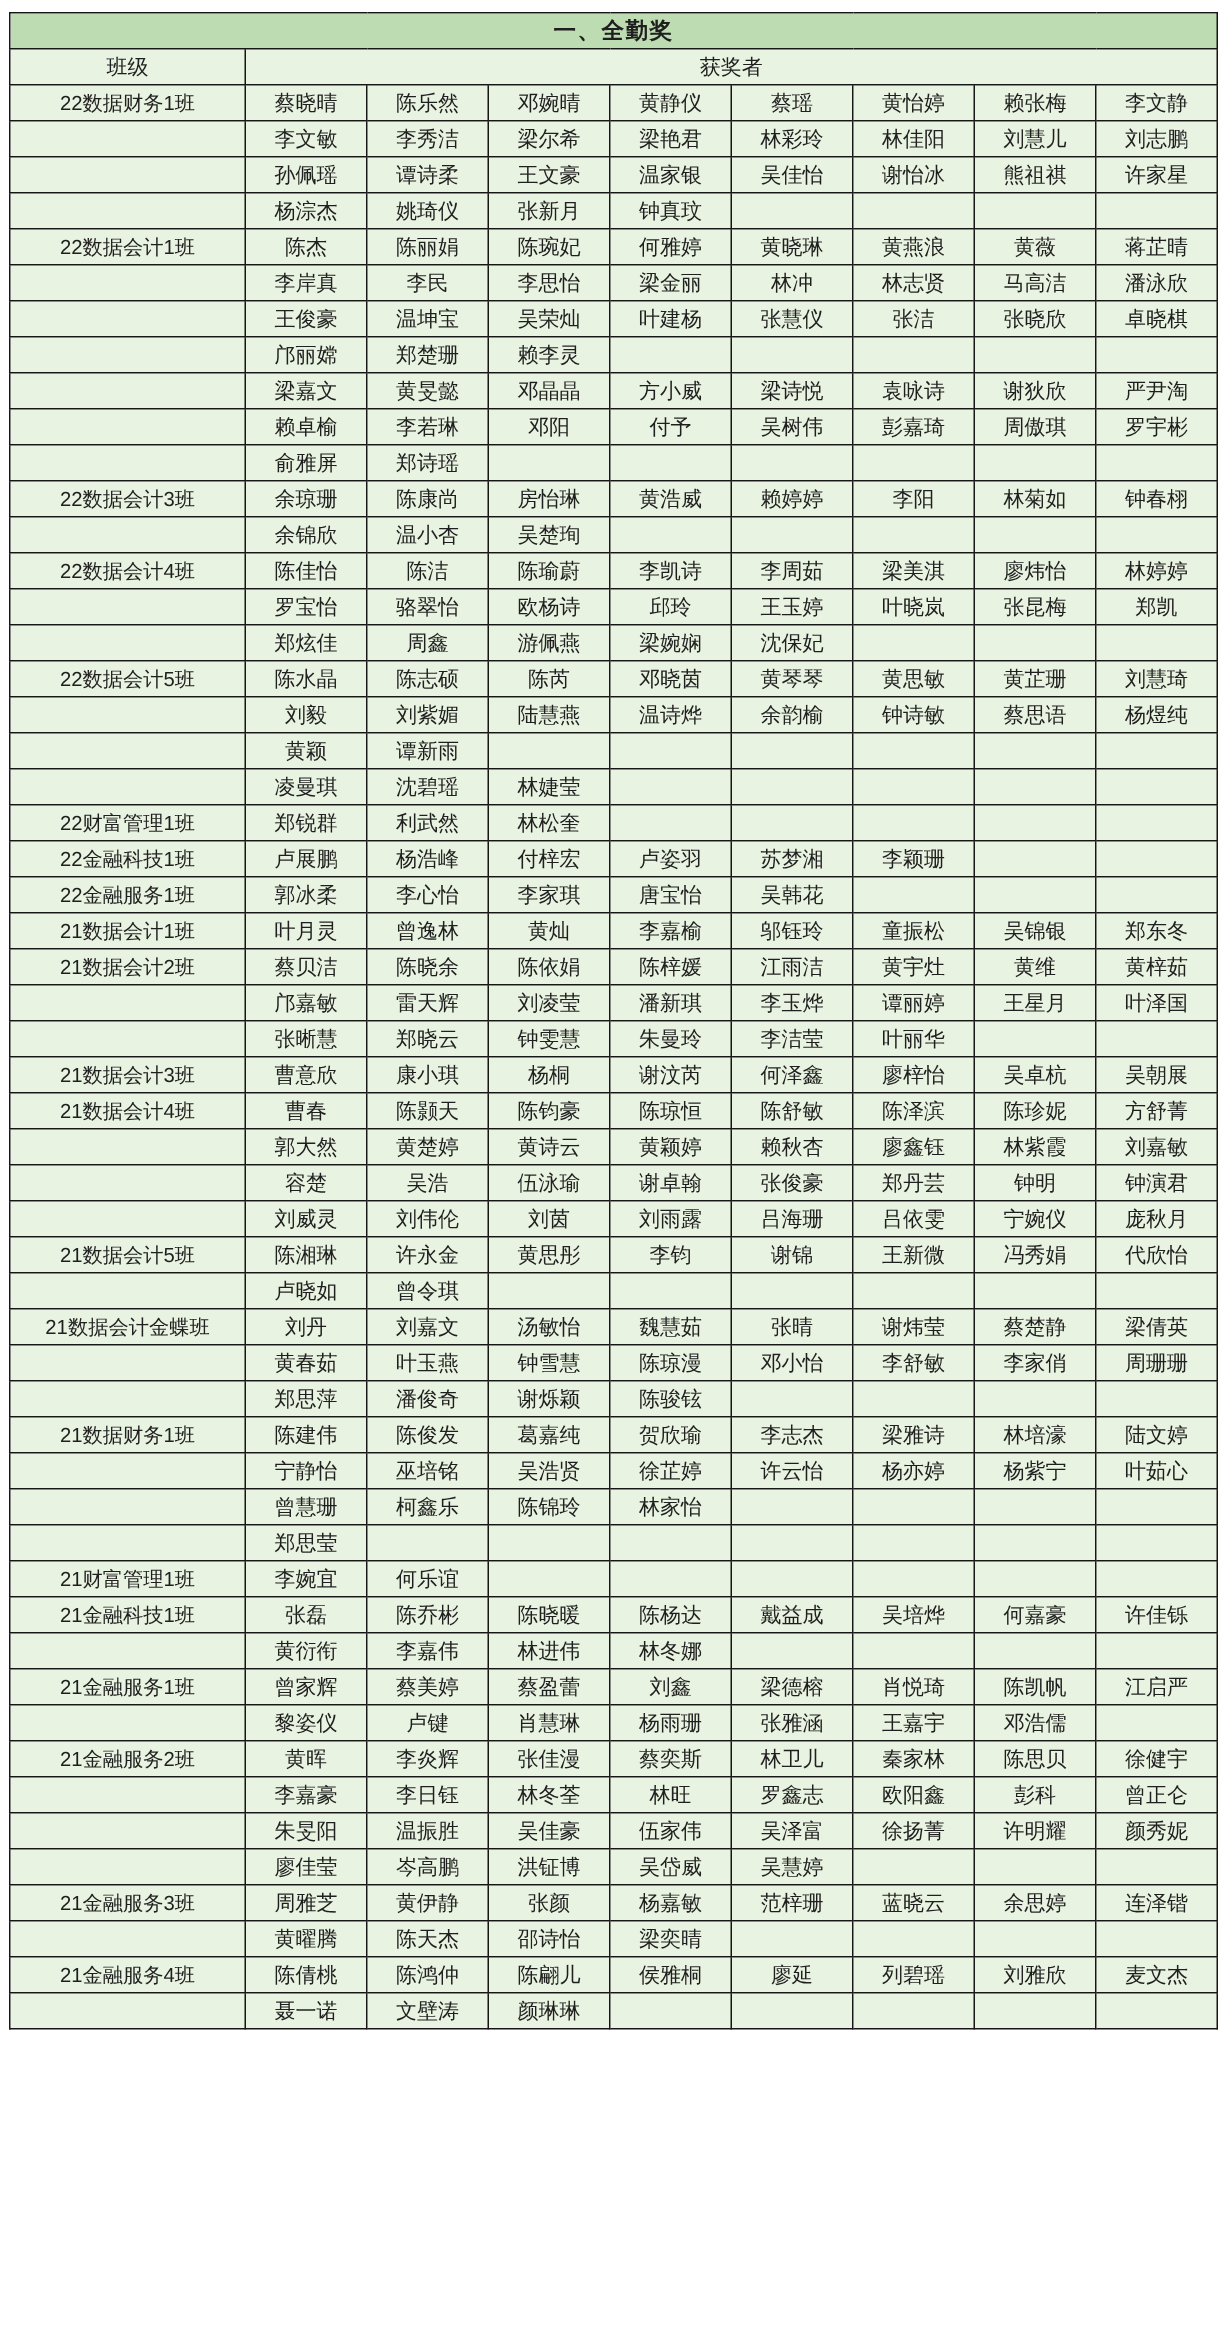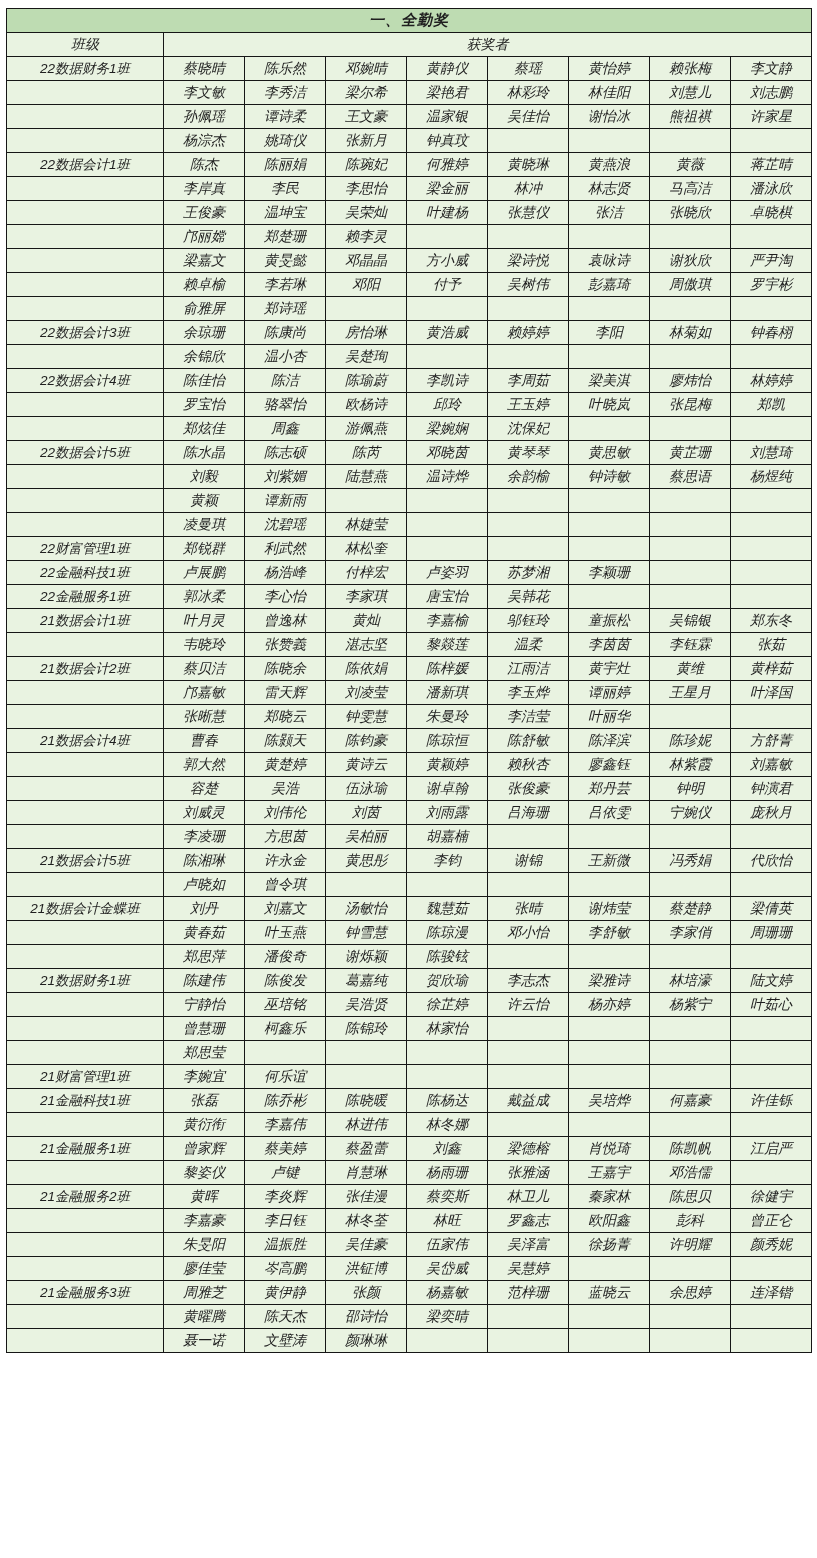--- a/index.html
+++ b/index.html
@@ -10,21 +10,20 @@
   .page {
     width: 817px;
     box-sizing: border-box;
     padding: 8px 6px 6px 6px;
     font-family: "Liberation Sans", "DejaVu Sans", sans-serif;
   }
   table.award-table {
     width: 805px;
     border-collapse: collapse;
     table-layout: fixed;
-    font-style: italic;
   }
   col.class-col { width: 157px; }
   col.name-col  { width: 81px; }
   th, td {
     border: 1.5px solid #161616;
     height: 23px;
     text-align: center;
     vertical-align: middle;
     background: var(--cell-bg, #e9f3e1);
     color: var(--text, #1f1f1f);
@@ -331,31 +330,20 @@
           <td class="name-cell">叶月灵</td>
           <td class="name-cell">曾逸林</td>
           <td class="name-cell">黄灿</td>
           <td class="name-cell">李嘉榆</td>
           <td class="name-cell">邬钰玲</td>
           <td class="name-cell">童振松</td>
           <td class="name-cell">吴锦银</td>
           <td class="name-cell">郑东冬</td>
         </tr>
         <tr>
-          <td class="class-cell"></td>
-          <td class="name-cell">韦晓玲</td>
-          <td class="name-cell">张赞義</td>
-          <td class="name-cell">湛志坚</td>
-          <td class="name-cell">黎燚莲</td>
-          <td class="name-cell">温柔</td>
-          <td class="name-cell">李茵茵</td>
-          <td class="name-cell">李钰霖</td>
-          <td class="name-cell">张茹</td>
-        </tr>
-        <tr>
           <td class="class-cell">21数据会计2班</td>
           <td class="name-cell">蔡贝洁</td>
           <td class="name-cell">陈晓余</td>
           <td class="name-cell">陈依娟</td>
           <td class="name-cell">陈梓媛</td>
           <td class="name-cell">江雨洁</td>
           <td class="name-cell">黄宇灶</td>
           <td class="name-cell">黄维</td>
           <td class="name-cell">黄梓茹</td>
         </tr>
@@ -375,20 +363,31 @@
           <td class="name-cell">张晰慧</td>
           <td class="name-cell">郑晓云</td>
           <td class="name-cell">钟雯慧</td>
           <td class="name-cell">朱曼玲</td>
           <td class="name-cell">李洁莹</td>
           <td class="name-cell">叶丽华</td>
           <td class="name-cell"></td>
           <td class="name-cell"></td>
         </tr>
         <tr>
+          <td class="class-cell">21数据会计3班</td>
+          <td class="name-cell">曹意欣</td>
+          <td class="name-cell">康小琪</td>
+          <td class="name-cell">杨桐</td>
+          <td class="name-cell">谢汶芮</td>
+          <td class="name-cell">何泽鑫</td>
+          <td class="name-cell">廖梓怡</td>
+          <td class="name-cell">吴卓杭</td>
+          <td class="name-cell">吴朝展</td>
+        </tr>
+        <tr>
           <td class="class-cell">21数据会计4班</td>
           <td class="name-cell">曹春</td>
           <td class="name-cell">陈颢天</td>
           <td class="name-cell">陈钧豪</td>
           <td class="name-cell">陈琼恒</td>
           <td class="name-cell">陈舒敏</td>
           <td class="name-cell">陈泽滨</td>
           <td class="name-cell">陈珍妮</td>
           <td class="name-cell">方舒菁</td>
         </tr>
@@ -419,31 +418,20 @@
           <td class="name-cell">刘威灵</td>
           <td class="name-cell">刘伟伦</td>
           <td class="name-cell">刘茵</td>
           <td class="name-cell">刘雨露</td>
           <td class="name-cell">吕海珊</td>
           <td class="name-cell">吕依雯</td>
           <td class="name-cell">宁婉仪</td>
           <td class="name-cell">庞秋月</td>
         </tr>
         <tr>
-          <td class="class-cell"></td>
-          <td class="name-cell">李凌珊</td>
-          <td class="name-cell">方思茵</td>
-          <td class="name-cell">吴柏丽</td>
-          <td class="name-cell">胡嘉楠</td>
-          <td class="name-cell"></td>
-          <td class="name-cell"></td>
-          <td class="name-cell"></td>
-          <td class="name-cell"></td>
-        </tr>
-        <tr>
           <td class="class-cell">21数据会计5班</td>
           <td class="name-cell">陈湘琳</td>
           <td class="name-cell">许永金</td>
           <td class="name-cell">黄思彤</td>
           <td class="name-cell">李钧</td>
           <td class="name-cell">谢锦</td>
           <td class="name-cell">王新微</td>
           <td class="name-cell">冯秀娟</td>
           <td class="name-cell">代欣怡</td>
         </tr>
@@ -650,20 +638,31 @@
           <td class="name-cell">黄曜腾</td>
           <td class="name-cell">陈天杰</td>
           <td class="name-cell">邵诗怡</td>
           <td class="name-cell">梁奕晴</td>
           <td class="name-cell"></td>
           <td class="name-cell"></td>
           <td class="name-cell"></td>
           <td class="name-cell"></td>
         </tr>
         <tr>
+          <td class="class-cell">21金融服务4班</td>
+          <td class="name-cell">陈倩桃</td>
+          <td class="name-cell">陈鸿仲</td>
+          <td class="name-cell">陈翩儿</td>
+          <td class="name-cell">侯雅桐</td>
+          <td class="name-cell">廖延</td>
+          <td class="name-cell">列碧瑶</td>
+          <td class="name-cell">刘雅欣</td>
+          <td class="name-cell">麦文杰</td>
+        </tr>
+        <tr>
           <td class="class-cell"></td>
           <td class="name-cell">聂一诺</td>
           <td class="name-cell">文壁涛</td>
           <td class="name-cell">颜琳琳</td>
           <td class="name-cell"></td>
           <td class="name-cell"></td>
           <td class="name-cell"></td>
           <td class="name-cell"></td>
           <td class="name-cell"></td>
         </tr>

